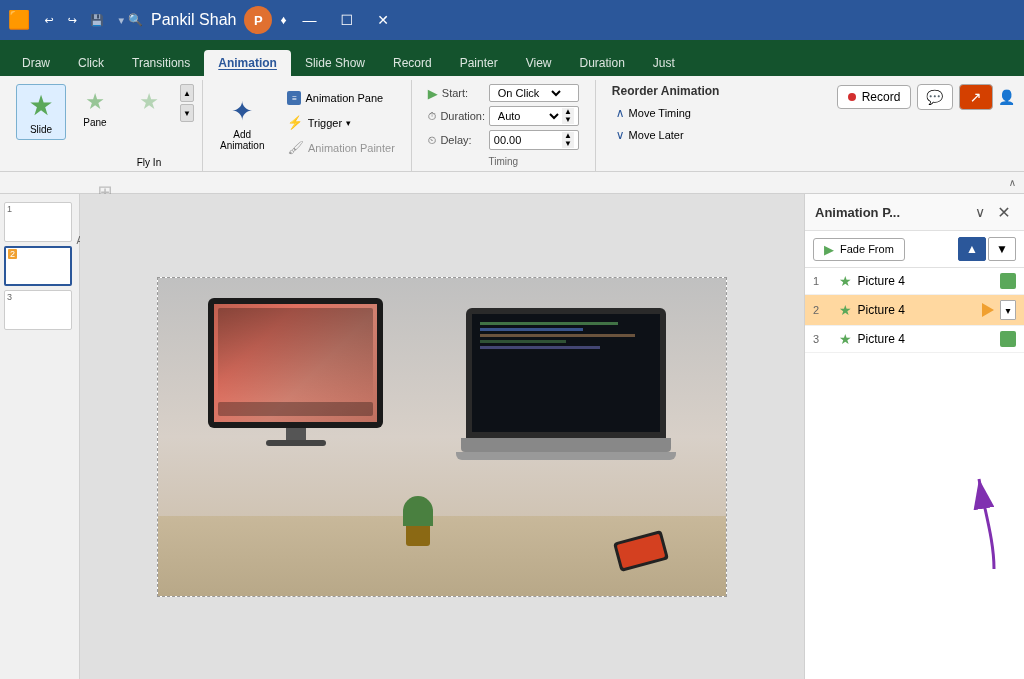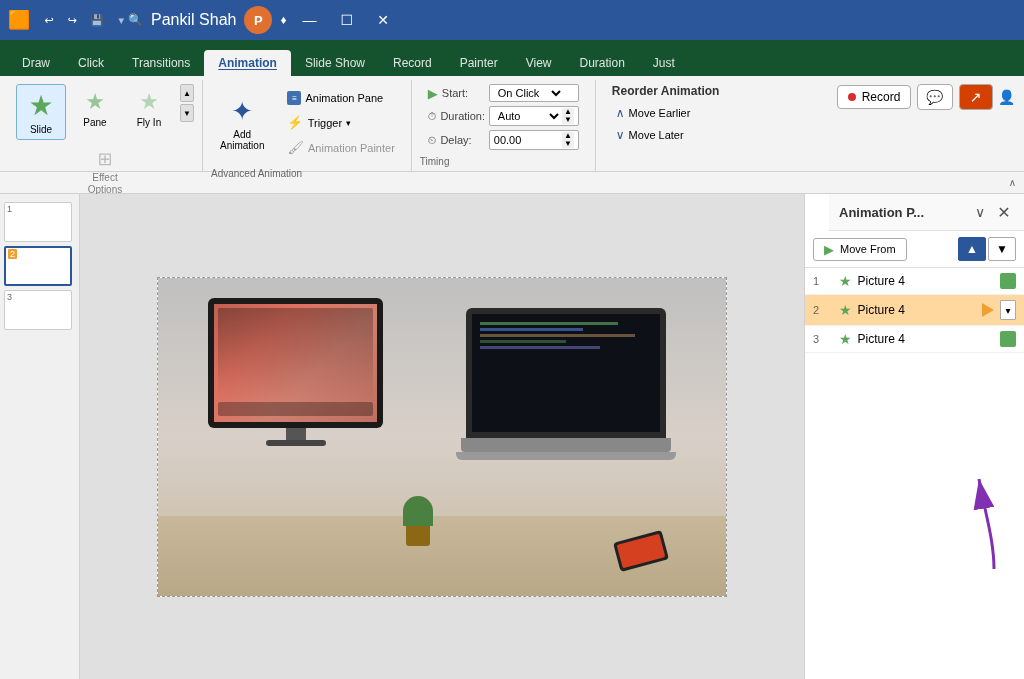--- a/index.html
+++ b/index.html
@@ -65,21 +65,21 @@
       padding: 4px 0;
     }
     .ribbon-group-label {
       font-size: 10px;
       color: #666;
       padding: 2px 0 4px;
       text-align: center;
       width: 100%;
       display: flex;
       align-items: center;
-      justify-content: flex-start;
+      justify-content: center;
       gap: 4px;
     }
     .ribbon-btn {
       display: flex;
       flex-direction: column;
       align-items: center;
       padding: 4px 6px;
       cursor: pointer;
       border: 1px solid transparent;
       border-radius: 3px;
@@ -258,21 +258,20 @@
       display: flex;
       flex-direction: column;
     }
     .anim-pane-header {
       display: flex;
       align-items: center;
       justify-content: space-between;
       padding: 8px 10px;
       border-bottom: 1px solid #e0e0e0;
       background: #f9f9f9;
-      margin-left: 24px;
     }
     .anim-pane-title { font-size: 13px; font-weight: 600; color: #333; }
     .anim-pane-controls { display: flex; gap: 4px; }
     .anim-pane-ctrl {
       width: 20px;
       height: 20px;
       border: none;
       background: none;
       cursor: pointer;
       font-size: 14px;
@@ -466,21 +465,21 @@
       <div style="display:flex;flex-direction:column;align-items:center;">
         <button class="ribbon-btn" style="min-width:50px;padding:4px;">
           <span style="font-size:22px;color:#5ba85a;opacity:0.6;">★</span>
           <span style="font-size:10px;">Pane</span>
         </button>
       </div>
 
       <div style="display:flex;flex-direction:column;align-items:center;">
         <button class="ribbon-btn" style="min-width:50px;padding:4px;">
           <span style="font-size:22px;color:#5ba85a;opacity:0.4;">★</span>
-          <span style="font-size:10px;">Fly In</span>
+          <span style="font-size:10px;margin-top:40px;">Fly In</span>
         </button>
       </div>
 
       <div class="anim-scroll">
         <button class="anim-scroll-btn">▲</button>
         <button class="anim-scroll-btn">▼</button>
       </div>
     </div>
 
     <div style="display:flex;gap:2px;">
@@ -517,23 +516,20 @@
             <span>Trigger</span>
             <span style="font-size:9px;">▾</span>
           </button>
 
           <button class="adv-btn disabled">
             <span style="font-size:13px;">🖌</span>
             <span>Animation Painter</span>
           </button>
         </div>
       </div>
-    </div>
-    <div class="ribbon-group-label">
-      <span>Advanced Animation</span>
     </div>
   </div>
 
   <div class="ribbon-group">
     <div class="timing-group">
       <div class="timing-row">
         <div class="timing-label">
           <span style="color:#5ba85a;font-size:13px;">▶</span>
           <span>Start:</span>
         </div>
@@ -579,21 +575,21 @@
     <div class="ribbon-group-label">
       <span>Timing</span>
     </div>
   </div>
 
   <div class="ribbon-group" style="border-right:none;">
     <div class="reorder-group">
       <div class="reorder-title">Reorder Animation</div>
       <button class="reorder-btn">
         <span style="font-size:12px;color:#2b579a;">∧</span>
-        <span>Move Earlier</span>
+        <span>Move Timing</span>
       </button>
       <button class="reorder-btn">
         <span style="font-size:12px;color:#2b579a;">∨</span>
         <span>Move Later</span>
       </button>
     </div>
     <div class="ribbon-group-label"></div>
   </div>
 </div>
 
@@ -670,21 +666,21 @@
       <span class="anim-pane-title">Animation P...</span>
       <div class="anim-pane-controls">
         <button class="anim-pane-ctrl">∨</button>
         <button class="anim-pane-ctrl close">✕</button>
       </div>
     </div>
 
     <div class="play-from-bar">
       <button class="play-from-btn">
         <span style="color:#5ba85a;font-size:13px;">▶</span>
-        <span>Move From</span>
+        <span>Fade From</span>
       </button>
       <div class="order-btns">
         <button class="order-btn active">▲</button>
         <button class="order-btn">▼</button>
       </div>
     </div>
 
     <div class="anim-list">
 
       <div class="anim-item">

